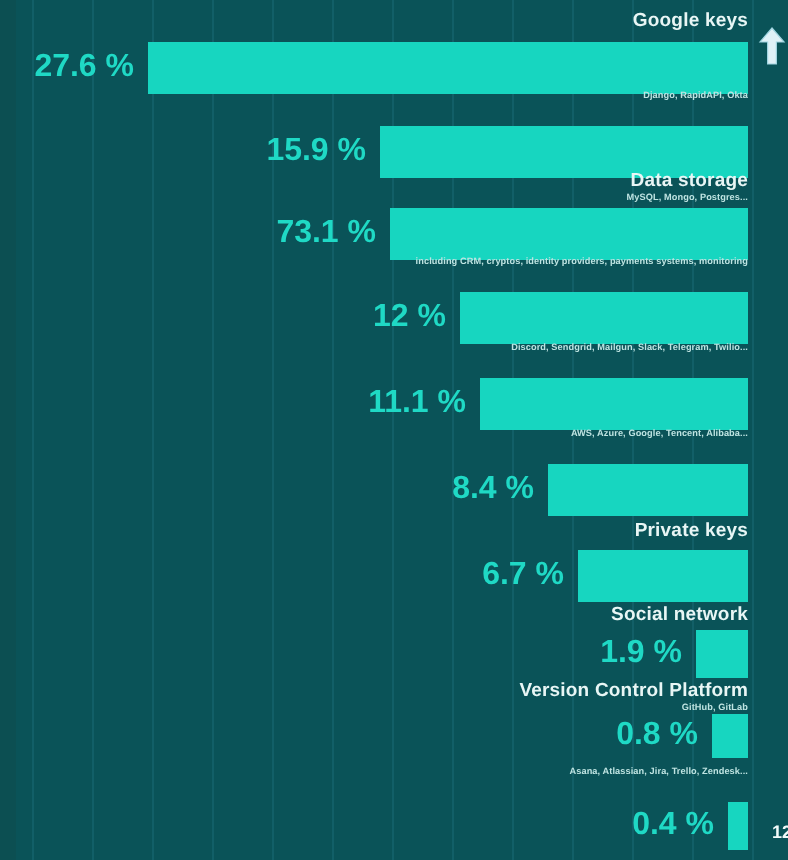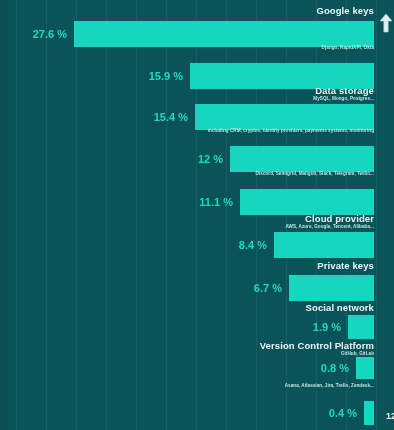--- a/index.html
+++ b/index.html
@@ -79,21 +79,21 @@
 
   .bar-line {
     position: absolute;
     right: 6px;
     display: flex;
     align-items: center;
     justify-content: flex-end;
   }
   .bar-value {
     color: #1fd9c5;
-    font-size: 11px;
+    font-size: 16px;
     font-weight: 700;
     margin-right: 7px;
     white-space: nowrap;
   }
   .bar {
     background: #17d6c0;
     height: 26px;
   }
 
   #up-arrow {
@@ -155,21 +155,21 @@
         <span class="bar" style="width:184px"></span>
       </div>
     </div>
 
     <div class="row" style="top:85px">
       <div class="labels" style="top:1px">
         <div class="cat-title">Data storage</div>
         <div class="cat-sub">MySQL, Mongo, Postgres...</div>
       </div>
       <div class="bar-line" style="top:19px">
-        <span class="bar-value">15.4 %</span>
+        <span class="bar-value">73.1 %</span>
         <span class="bar" style="width:179px"></span>
       </div>
     </div>
 
     <div class="row" style="top:127px">
       <div class="labels" style="top:1px">
         <div class="cat-sub">including CRM, cryptos, identity providers, payments systems, monitoring</div>
       </div>
       <div class="bar-line" style="top:19px">
         <span class="bar-value">12 %</span>
@@ -182,21 +182,20 @@
         <div class="cat-sub">Discord, Sendgrid, Mailgun, Slack, Telegram, Twilio...</div>
       </div>
       <div class="bar-line" style="top:19px">
         <span class="bar-value">11.1 %</span>
         <span class="bar" style="width:134px"></span>
       </div>
     </div>
 
     <div class="row" style="top:213px">
       <div class="labels" style="top:1px">
-        <div class="cat-title">Cloud provider</div>
         <div class="cat-sub">AWS, Azure, Google, Tencent, Alibaba...</div>
       </div>
       <div class="bar-line" style="top:19px">
         <span class="bar-value">8.4 %</span>
         <span class="bar" style="width:100px"></span>
       </div>
     </div>
 
     <div class="row" style="top:256px">
       <div class="labels" style="top:5px">

